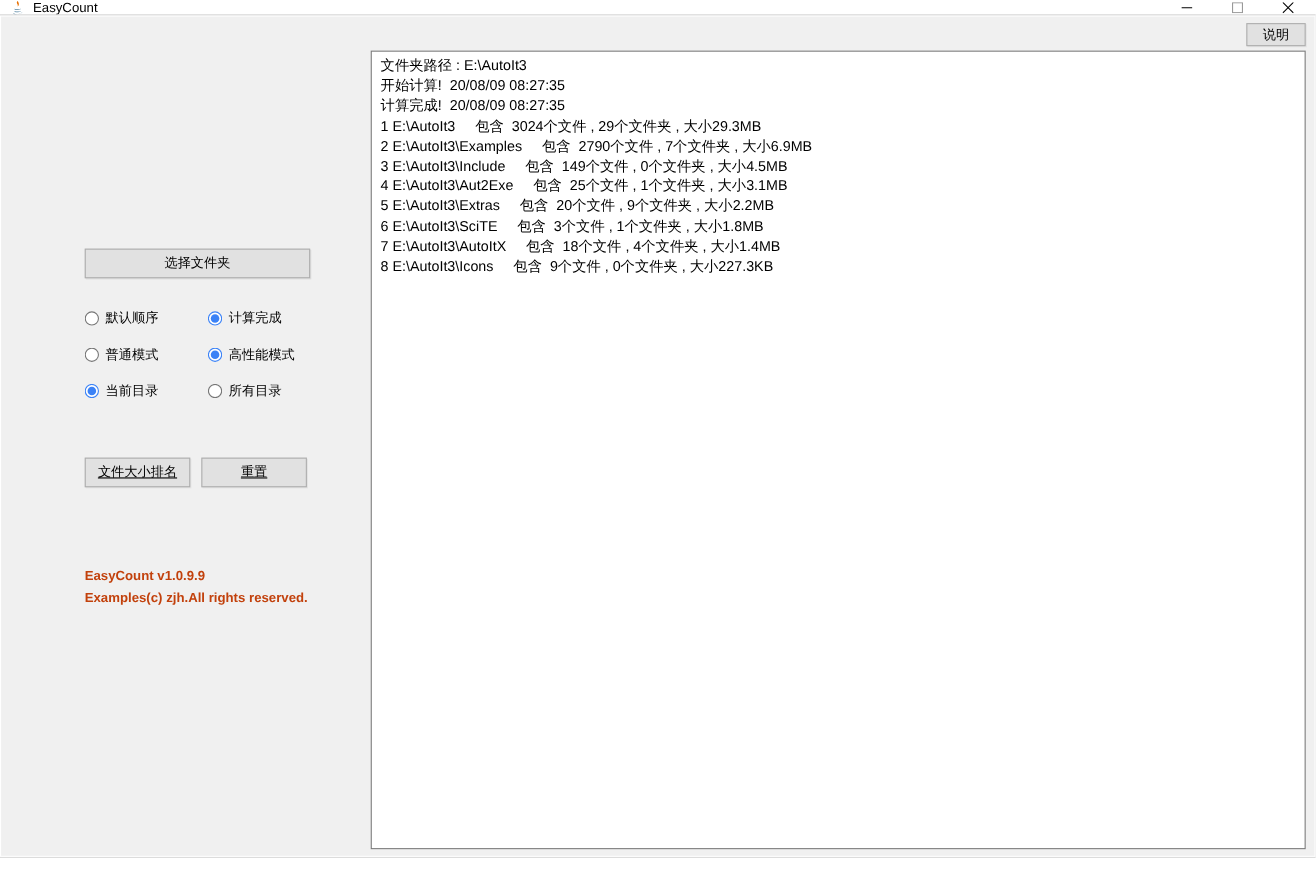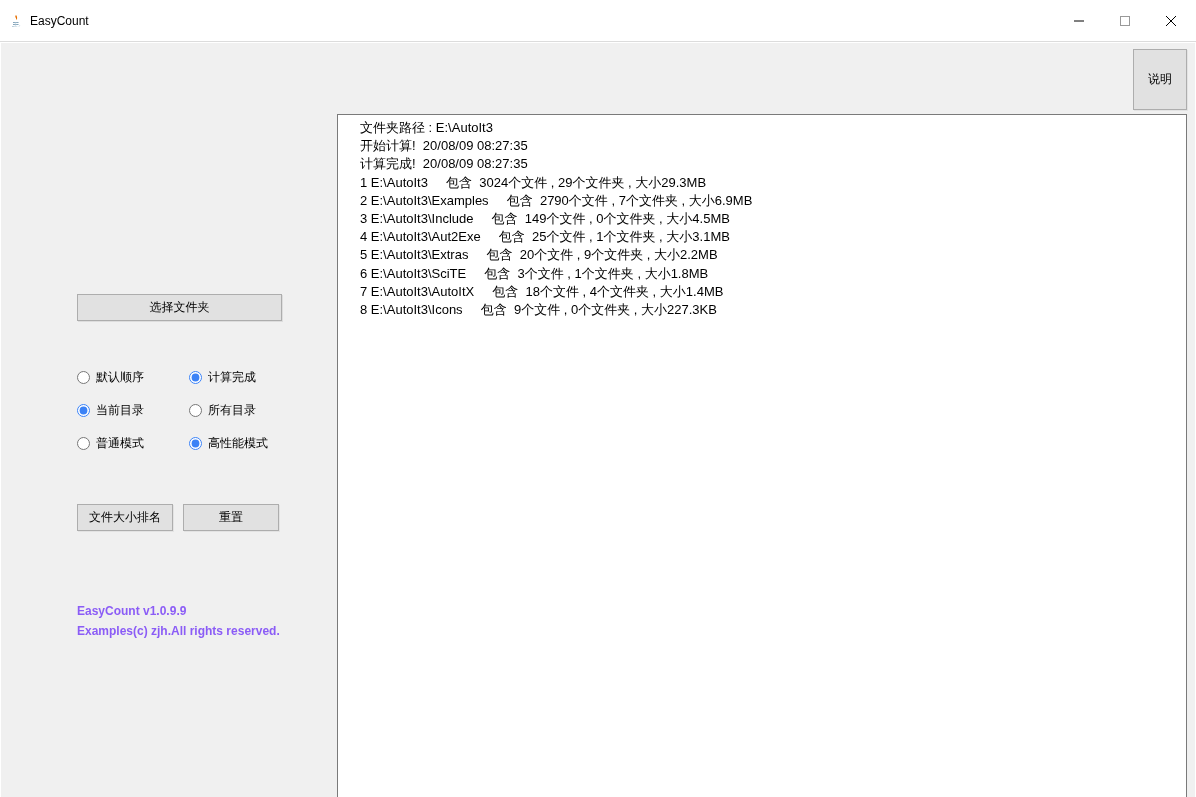--- a/index.html
+++ b/index.html
@@ -7,21 +7,21 @@
     margin: 0;
     padding: 0;
     font-family: "Microsoft YaHei", "SimSun", Arial, sans-serif;
     font-size: 12px;
     background: #ffffff;
     width: 1196px;
     height: 797px;
     overflow: hidden;
   }
   .titlebar {
-    height: 42px;
+    height: 14px;
     background: #ffffff;
     border-bottom: 1px solid #e5e5e5;
     display: flex;
     align-items: center;
     padding: 0 2px 0 8px;
   }
   .titlebar-icon {
     width: 16px;
     height: 16px;
     margin-right: 6px;
@@ -61,21 +61,21 @@
     flex-direction: column;
   }
   .top-toolbar {
     display: flex;
     justify-content: flex-end;
     padding: 6px 8px 4px 8px;
   }
   .btn {
     background: #e1e1e1;
     border: 1px solid #adadad;
-    padding: 21px 14px;
+    padding: 1px 14px;
     font-size: 12px;
     font-family: inherit;
     cursor: default;
     min-width: 48px;
     text-align: center;
     box-shadow: 1px 1px 0 rgba(0,0,0,0.05);
   }
   .main-area {
     display: flex;
     flex: 1;
@@ -94,21 +94,21 @@
     width: 205px;
     background: #e1e1e1;
     border: 1px solid #adadad;
     padding: 4px 0;
     font-size: 12px;
     text-align: center;
     box-shadow: 1px 1px 0 rgba(0,0,0,0.08);
     margin-bottom: 6px;
   }
   .radio-grid {
-    margin-top: 42px;
+    margin-top: 22px;
     margin-bottom: 28px;
   }
   .radio-row {
     display: flex;
     align-items: center;
     margin-bottom: 16px;
   }
   .radio-item {
     display: flex;
     align-items: center;
@@ -120,33 +120,33 @@
     margin: 0;
     width: 13px;
     height: 13px;
     accent-color: #3b82f6;
   }
   .lower-btns {
     display: flex;
     gap: 10px;
     margin-top: 8px;
   }
-  .lower-btns .btn { min-width: 96px; padding: 4px 0; }
+  .lower-btns .btn { min-width: 96px; padding: 4px 0; text-decoration: underline; }
   .info-block {
     margin-top: 70px;
     font-size: 12px;
     font-weight: bold;
     line-height: 1.7;
-    color: #8b5cf6;
+    color: #c2410c;
   }
   .output {
     flex: 1;
     background: #ffffff;
     border: 1px solid #7a7a7a;
-    padding: 4px 22px;
+    padding: 4px 8px;
     font-size: 13px;
     font-family: "SimSun", "Microsoft YaHei", Arial, sans-serif;
     color: #000;
     line-height: 1.4;
     white-space: pre;
     overflow: auto;
     height: 726px;
   }
 </style>
 </head>
@@ -199,36 +199,36 @@
             <input type="radio" name="order" style="">
             <span>默认顺序</span>
           </label>
           <label class="radio-item">
             <input type="radio" name="order" checked="" style="">
             <span>计算完成</span>
           </label>
         </div>
         <div class="radio-row">
           <label class="radio-item">
+            <input type="radio" name="mode" style="">
+            <span>普通模式</span>
+          </label>
+          <label class="radio-item">
+            <input type="radio" name="mode" checked="" style="">
+            <span>高性能模式</span>
+          </label>
+        </div>
+        <div class="radio-row">
+          <label class="radio-item">
             <input type="radio" name="scope" checked="" style="">
             <span>当前目录</span>
           </label>
           <label class="radio-item">
             <input type="radio" name="scope" style="">
             <span>所有目录</span>
-          </label>
-        </div>
-        <div class="radio-row">
-          <label class="radio-item">
-            <input type="radio" name="mode" style="">
-            <span>普通模式</span>
-          </label>
-          <label class="radio-item">
-            <input type="radio" name="mode" checked="" style="">
-            <span>高性能模式</span>
           </label>
         </div>
       </div>
 
 
       <div class="lower-btns">
         <button class="btn">文件大小排名</button>
         <button class="btn">重置</button>
       </div>
 

